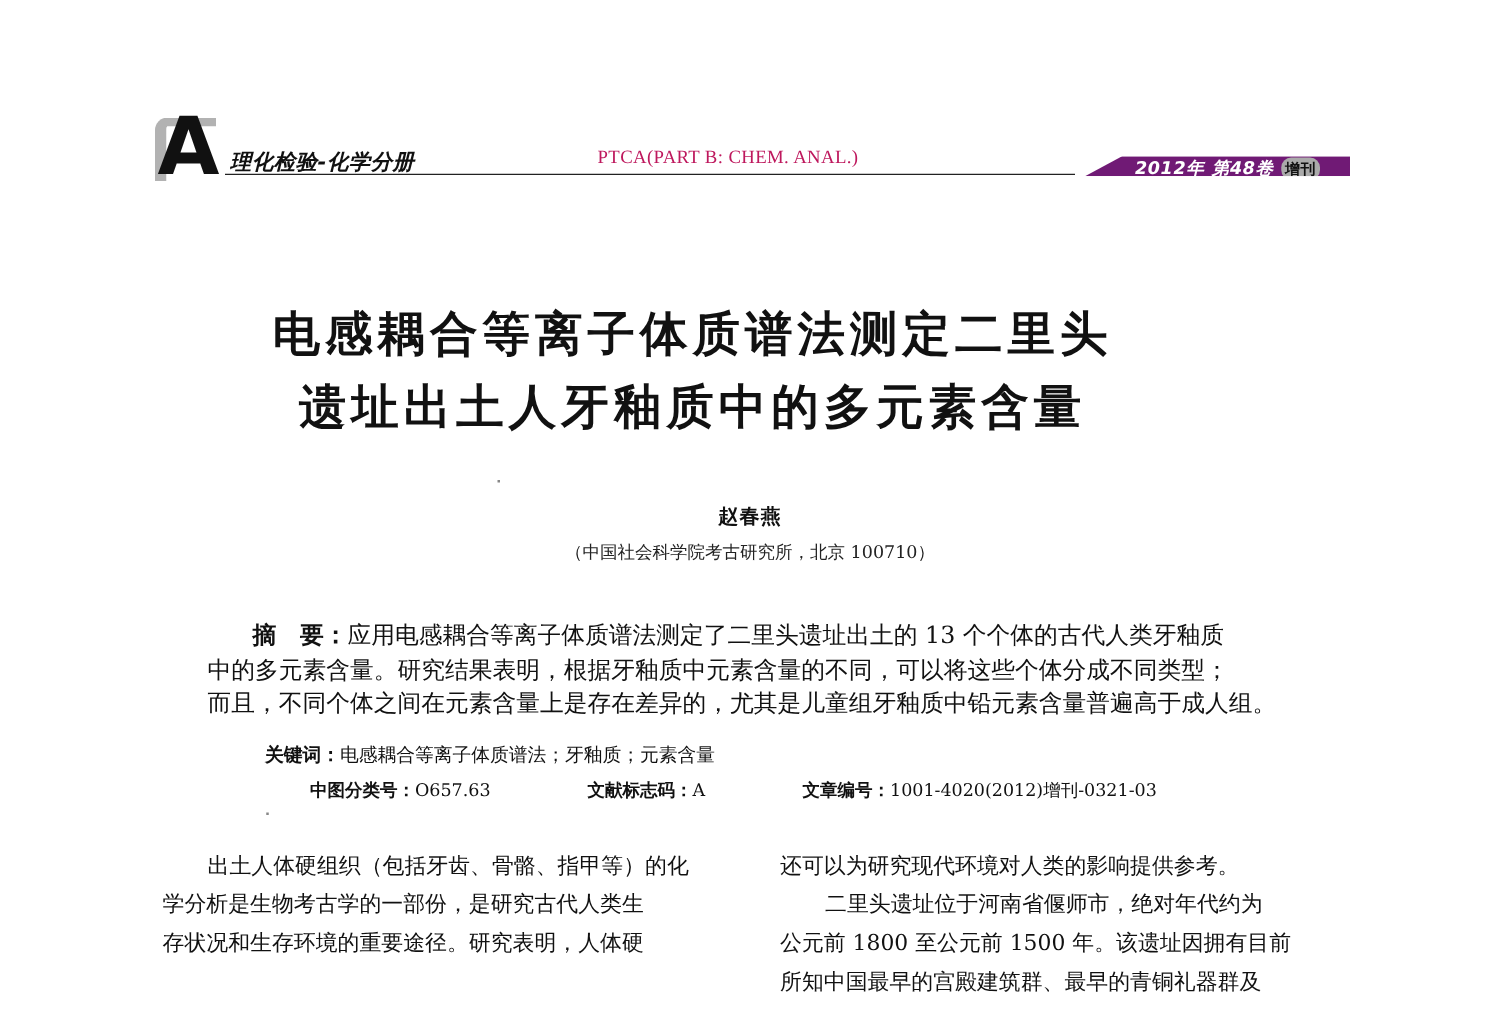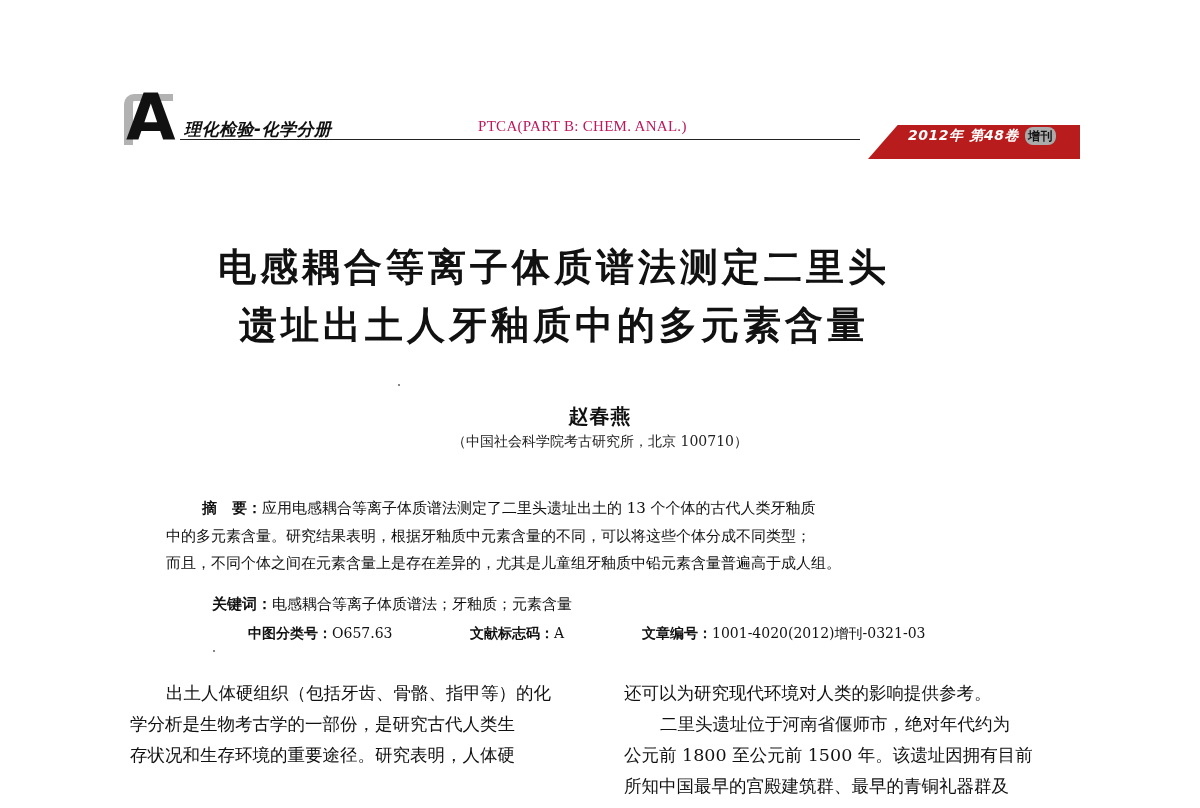--- a/index.html
+++ b/index.html
@@ -38,22 +38,22 @@
     .header-rule {
       position: absolute; left: 180px; top: 139px; width: 680px; height: 0;
       border-top: 1.5px solid #222;
     }
     .journal-en {
       position: absolute; left: 478px; top: 118px;
       font-family: "Liberation Serif", "DejaVu Serif", serif;
       font-size: 15px; color: #be185d; letter-spacing: 0.3px;
     }
     .issue-band {
-      position: absolute; left: 868px; top: 125px; width: 212px; height: 34px;
-      background: #b91c1c;
+      position: absolute; left: 868px; top: 125px; width: 212px; height: 16px;
+      background: #701a75;
       clip-path: polygon(14% 0, 100% 0, 100% 100%, 0 100%);
       color: #fff;
       font-family: "DejaVu Sans", "Liberation Sans", sans-serif;
       font-weight: bold; font-style: italic; font-size: 14px; line-height: 20px;
       padding-left: 40px; box-sizing: border-box; letter-spacing: 0.5px;
     }
     .issue-band .vol { margin-left: 6px; }
     .issue-band .supp {
       display: inline-block; margin-left: 6px; padding: 0 3px;
       background: #aaa; color: #111; border-radius: 8px;
@@ -64,31 +64,31 @@
       position: absolute; left: 0; width: 1108px; text-align: center;
       font-family: "DejaVu Sans", "Liberation Sans", sans-serif;
       font-size: 38px; font-weight: bold; letter-spacing: 4px; color: #111;
     }
     .title.l1 { top: 242px; }
     .title.l2 { top: 300px; }
     
     .author {
       position: absolute; left: 0; width: 1200px; top: 403px; text-align: center;
       font-family: "DejaVu Sans", "Liberation Sans", sans-serif;
-      font-weight: bold; font-size: 20px; letter-spacing: 1px;
+      font-weight: bold; font-size: 16px; letter-spacing: 1px;
     }
     .affil {
       position: absolute; left: 0; width: 1200px; top: 433px; text-align: center;
       font-family: "DejaVu Serif", "Liberation Serif", serif;
       font-size: 14px; color: #222;
     }
     
     .abstract {
       position: absolute; left: 166px; top: 495px; width: 870px;
-      font-size: 15px; line-height: 27.5px; color: #111;
+      font-size: 19px; line-height: 27.5px; color: #111;
       font-family: "DejaVu Serif", "Liberation Serif", serif;
     }
     .abstract .lbl {
       font-family: "DejaVu Sans", "Liberation Sans", sans-serif; font-weight: bold;
       margin-left: 36px;
     }
     .abstract .line { white-space: nowrap; display: block; }
     .kw {
       position: absolute; left: 212px; top: 591px; width: 840px;
       font-size: 15px; line-height: 26px; white-space: nowrap;

